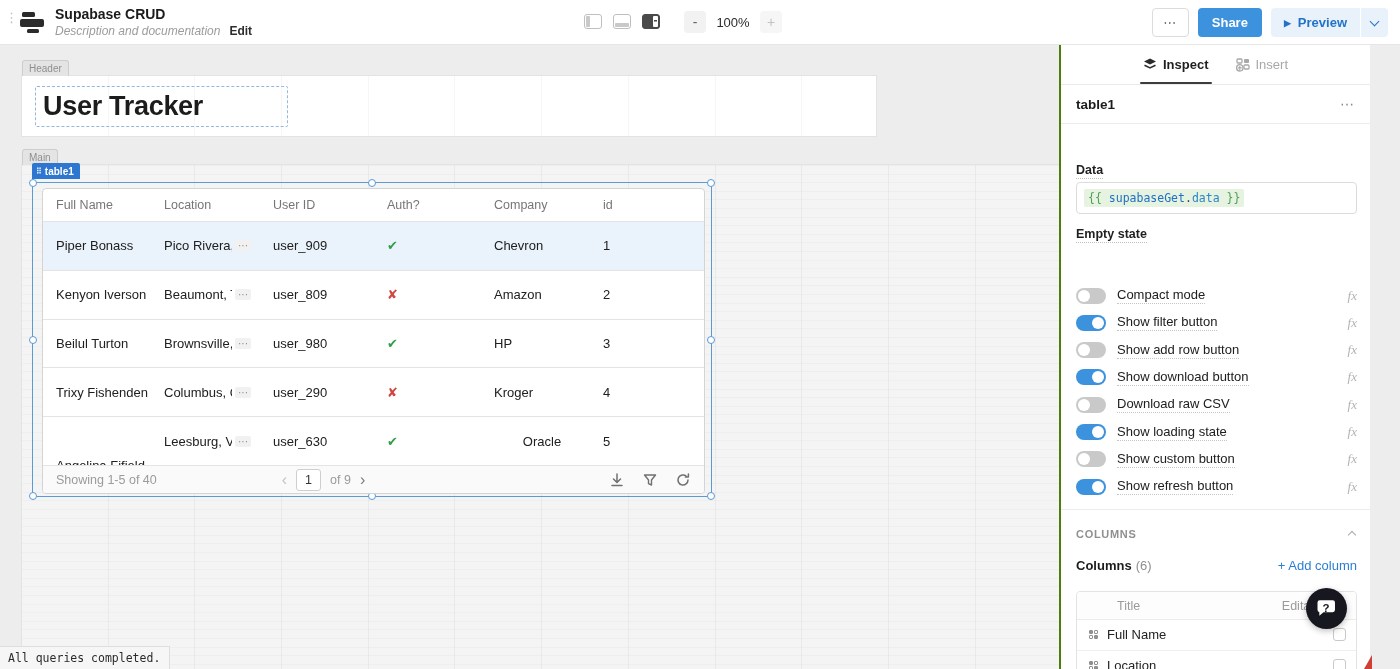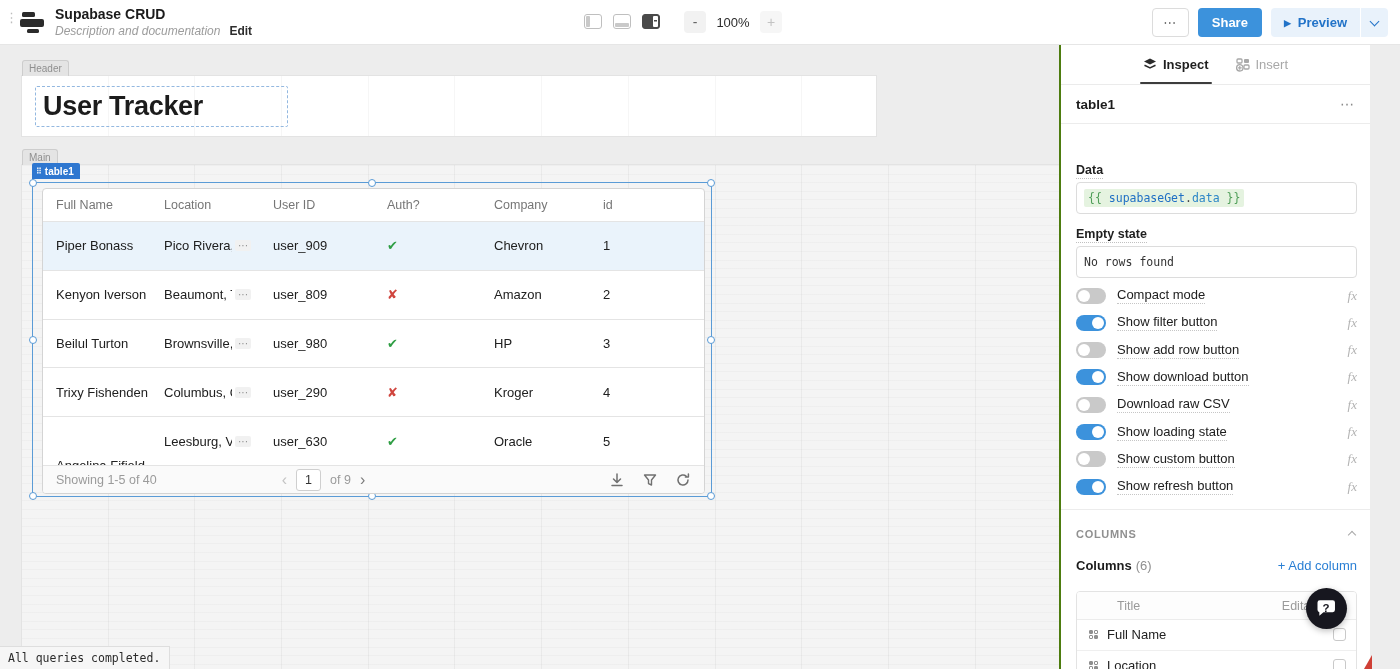--- a/index.html
+++ b/index.html
@@ -263,21 +263,21 @@
           <div class="tcell" style="width: 116px;">4</div>
         </div>
         <div class="trow">
           <div class="tcell" style="width: 108px; margin-top: 48px;">Angelina Fifield</div>
           <div class="tcell loc-cell" style="width: 109px;">
             <span class="loc-text">Leesburg, Vi</span>
             <span class="ell-btn">···</span>
           </div>
           <div class="tcell" style="width: 114px;">user_630</div>
           <div class="tcell" style="width: 107px;"><span class="auth-ok">✔</span></div>
-          <div class="tcell" style="width: 109px;">Oracle</div>
+          <div class="tcell" style="width: 109px; text-align: center;">Oracle</div>
           <div class="tcell" style="width: 116px;">5</div>
         </div>
       </div>
     <div class="tfoot">
       <span class="showing">Showing 1-5 of 40</span>
       <div class="pager">
         <span class="pg-arrow">‹</span>
         <input class="page-input" value="1" style="">
         <span>of 9</span>
         <span class="pg-arrow next">›</span>
@@ -333,23 +333,20 @@
     <span class="code-chunk">
       <span class="code-brace">{{</span>
       <span class="code-obj"> <span>supabaseGet</span></span><span class="code-dot">.</span><span class="code-prop">data</span>
       <span class="code-brace">}}</span>
     </span>
   </div>
 
   <div class="abs" style="left:15px; top:179px;">
     <span class="flabel">Empty state</span>
   </div>
-  <div class="field-input" style="top:201px;">
-    <span>No rows found</span>
-  </div>
 
   <div style="position:absolute; left:0; top:464px; width:100%; border-top:1px solid #ececec;"></div>
   <div class="sec-row" style="position:absolute; left:0; top:475px; width:100%;">
     <span class="sec-title">COLUMNS</span>
     <span class="sec-chev"></span>
   </div>
 
   <div class="cols-head-row" style="top:513px;">
     <span class="cols-title">Columns</span>
     <span class="cols-count">(6)</span>

